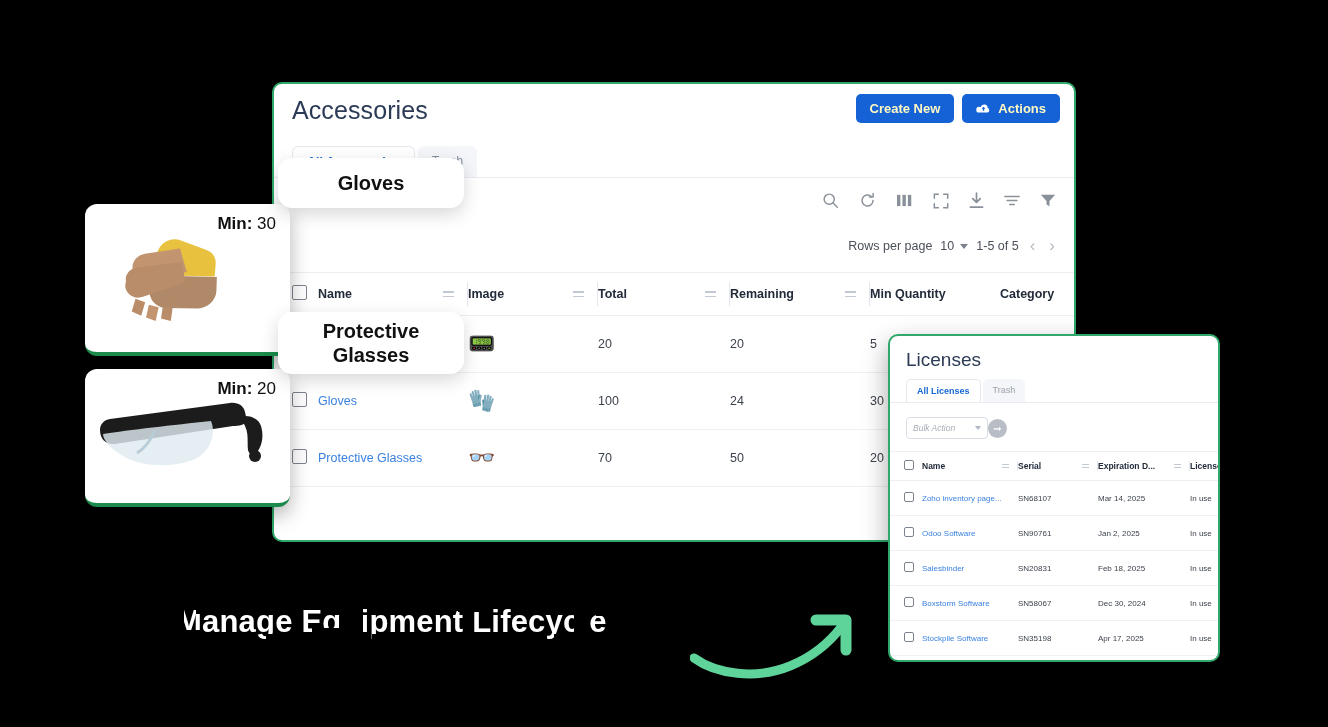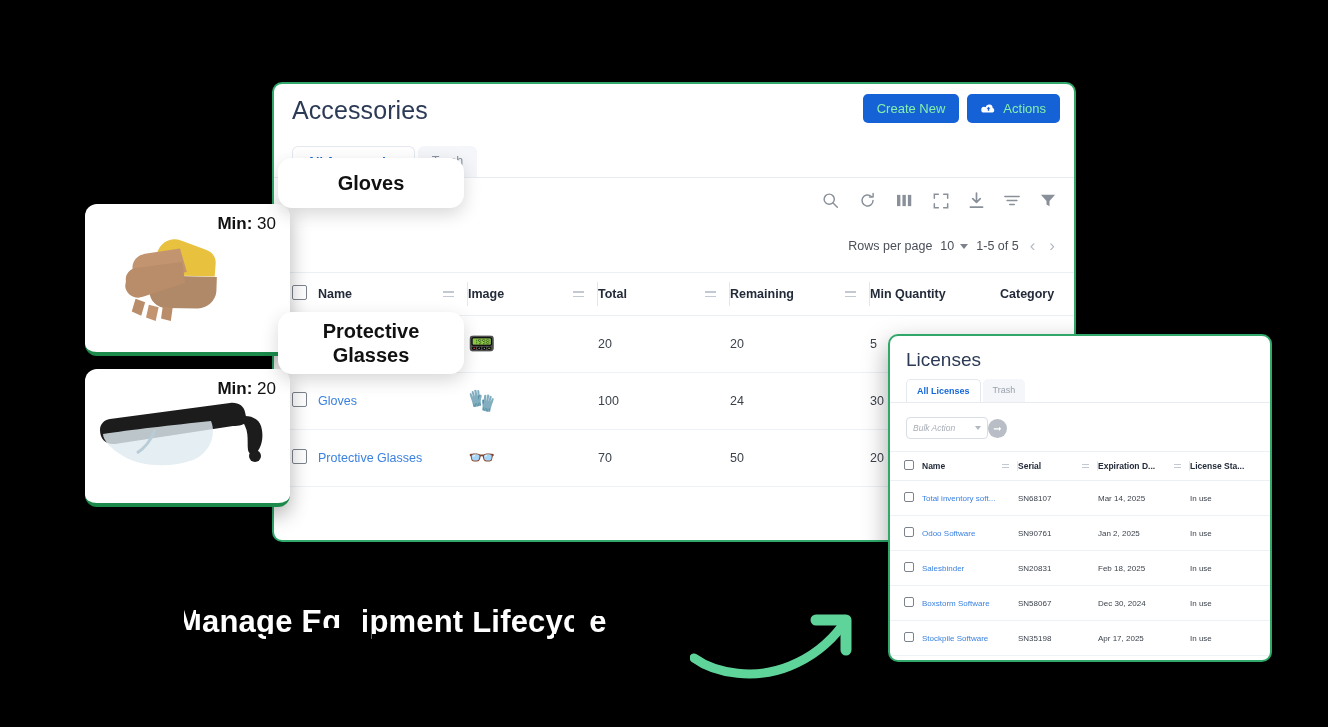--- a/index.html
+++ b/index.html
@@ -18,22 +18,22 @@
     border: 2px solid #2fa86a;
     box-shadow: 0 10px 28px rgba(0,0,0,.35);
     overflow: hidden;
   }
   .acc-header { padding: 12px 18px 0 18px; position: relative; height: 56px; }
   .acc-title {
     font-size: 25px; color: #2b3a55; font-weight: 400; letter-spacing: .1px;
   }
   .acc-actions { position: absolute; right: 14px; top: 10px; display: flex; gap: 8px; }
   .btn {
-    background: #1561d6; color: #86efac; border: none; border-radius: 5px;
-    font-size: 13px; font-weight: 400; padding: 8px 14px; cursor: pointer;
+    background: #1561d6; color: #fef9c3; border: none; border-radius: 5px;
+    font-size: 13px; font-weight: 700; padding: 8px 14px; cursor: pointer;
     font-family: "Liberation Sans", sans-serif; display: flex; align-items: center; gap: 7px;
     line-height: 1;
   }
   .cloud-icon svg { display: block; }
 
   .tabs { display: flex; gap: 3px; padding: 0 18px; margin-top: 6px; }
   .tab {
     font-size: 12.5px; font-weight: 700; padding: 8px 14px;
     border-radius: 6px 6px 0 0; cursor: pointer;
   }
@@ -123,21 +123,21 @@
   .card-min {
     position: absolute; right: 14px; top: 10px; font-size: 17px; color: #111; z-index: 2;
   }
   .card-min b { font-weight: 700; }
   .card-min span { font-weight: 400; }
   .card-art { position: absolute; inset: 0; display: flex; align-items: center; justify-content: center; }
 
   
   .lic-window {
     position: absolute; left: 888px; top: 322px;
-    width: 384px; height: 328px;
+    width: 332px; height: 328px;
     background: #fff; border-radius: 10px; border: 2px solid #2fa86a;
     box-shadow: 0 10px 26px rgba(0,0,0,.35); overflow: hidden; z-index: 9;
   }
   .lic-title { font-size: 19px; color: #2b3a55; padding: 13px 0 0 16px; }
   .lic-tabs { display: flex; gap: 2px; padding: 0 16px; margin-top: 8px; }
   .lic-tab { font-size: 9px; font-weight: 700; padding: 6px 10px; border-radius: 5px 5px 0 0; cursor: pointer; }
   .lic-tab.active { color: #1668d6; background: #fff; border: 1px solid #e4e8ef; border-bottom: none; }
   .lic-tab.inactive { color: #9aa1ab; background: #f4f6f9; font-weight: 400; }
   .lic-body { border-top: 1px solid #e8ecf1; }
   .bulk-row { display: flex; align-items: center; padding: 14px 0 12px 16px; }
@@ -463,21 +463,21 @@
             <span class="th-div"></span>
           </th>
           <th class="lc-stat">
             <span>License Sta...</span>
           </th>
         </tr>
           </thead>
         <tbody>
           <tr>
             <td class="lc-chk"><span class="chk-sm"></span></td>
-            <td class="lc-name"><span class="link">Total inventory soft...</span></td>
+            <td class="lc-name"><span class="link">Zoho inventory page...</span></td>
             <td class="lc-serial">SN68107</td>
             <td class="lc-exp">Mar 14, 2025</td>
             <td class="lc-stat">In use</td>
           </tr>
           <tr>
             <td class="lc-chk"><span class="chk-sm"></span></td>
             <td class="lc-name"><span class="link">Odoo Software</span></td>
             <td class="lc-serial">SN90761</td>
             <td class="lc-exp">Jan 2, 2025</td>
             <td class="lc-stat">In use</td>

